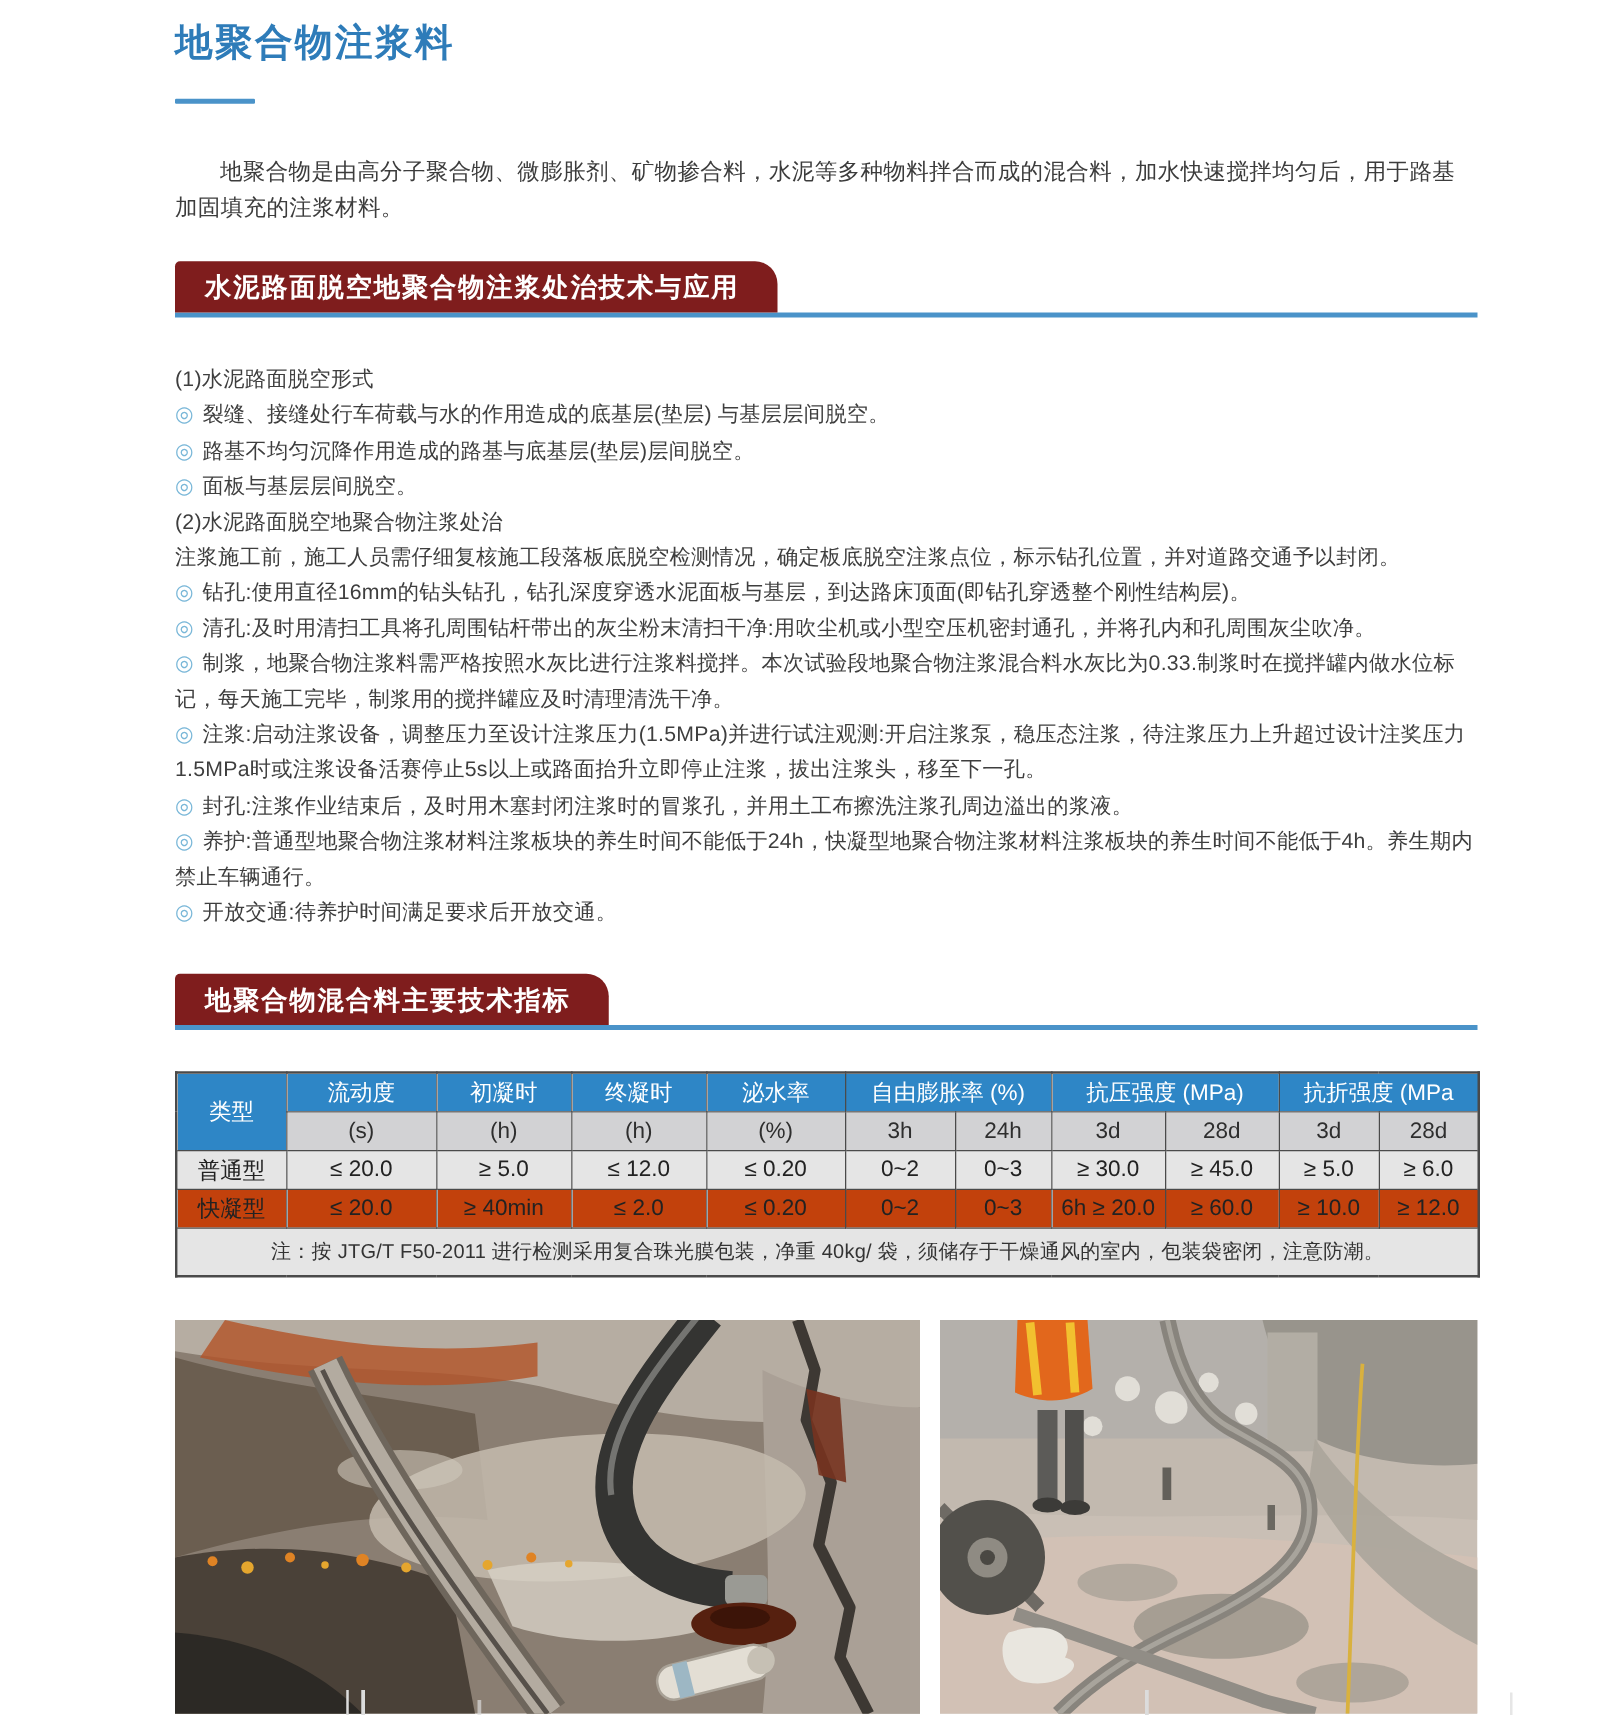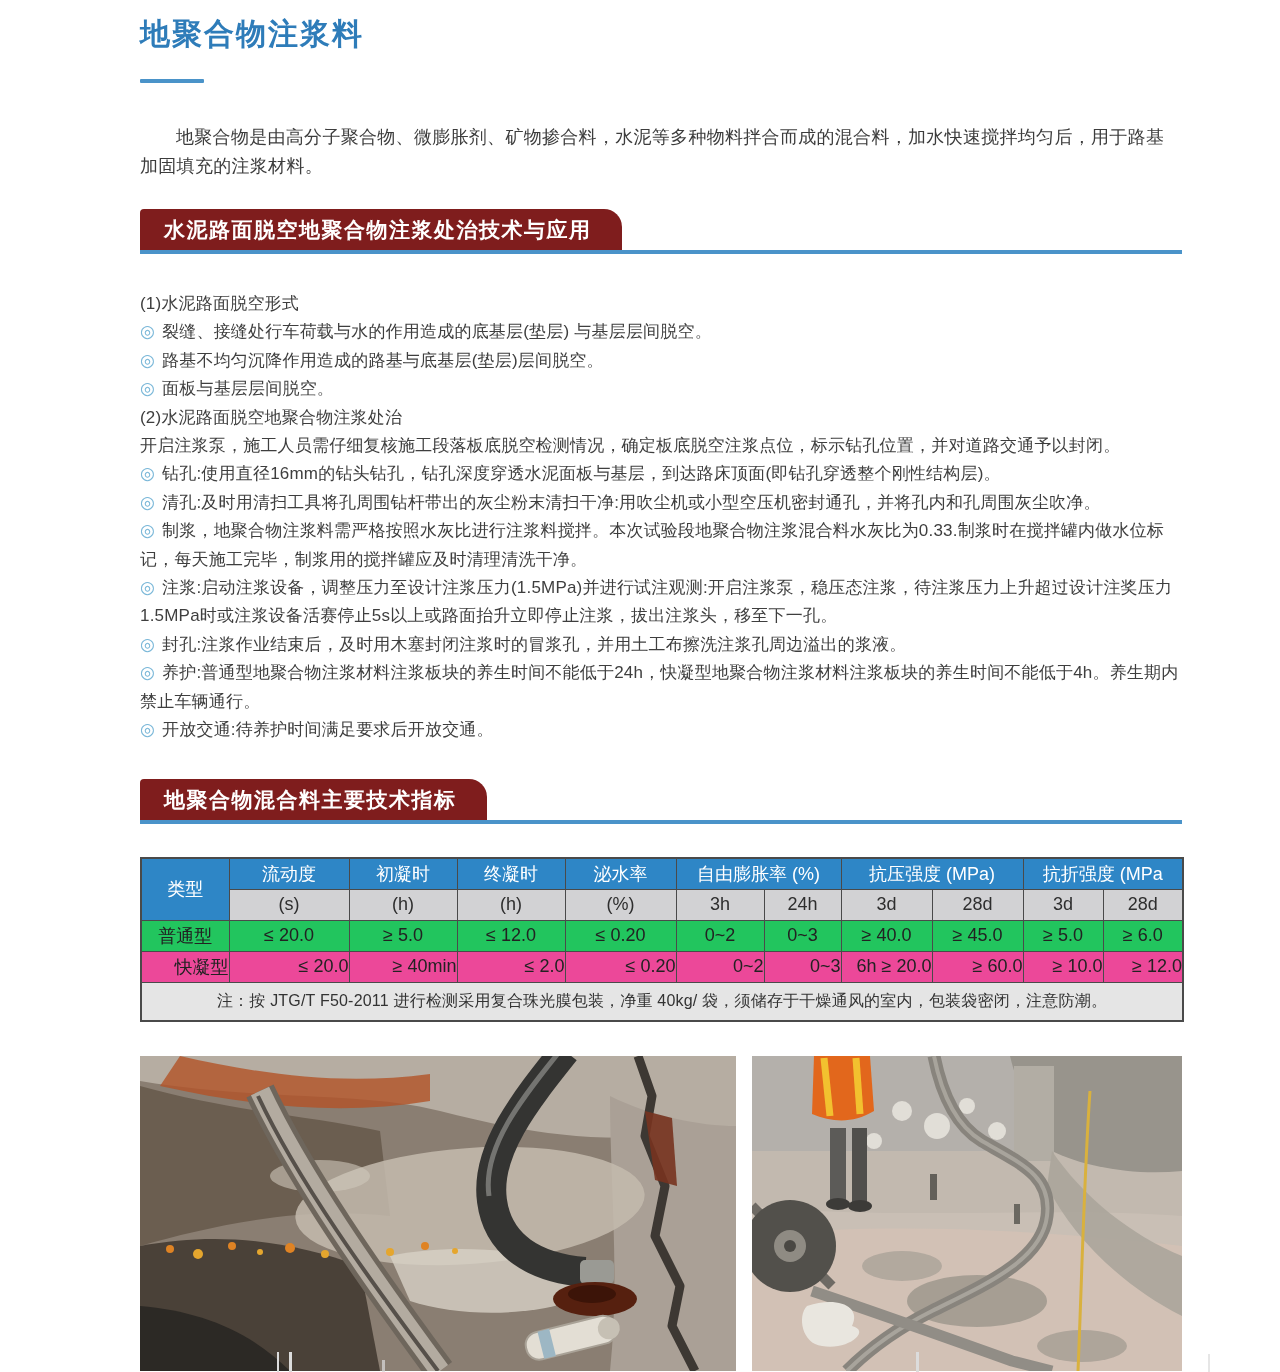--- a/index.html
+++ b/index.html
@@ -31,22 +31,22 @@
     margin-top:33px;width:1042px;border-collapse:collapse;table-layout:fixed;
     border:2px solid #4a4a4a;
   }
   table.spec td,table.spec th{
     border:1px solid #4a4a4a;text-align:center;vertical-align:middle;
     font-weight:normal;padding:0;overflow:hidden;white-space:nowrap;
   }
   tr.hdr1 th{background:#2e86c6;color:#ffffff;font-size:18px;height:30px;}
   th.corner{background:#2e86c6;color:#ffffff;font-size:18px;}
   tr.hdr2 td{background:#d2d2d4;color:#2e2e2e;font-size:18px;height:30px;}
-  tr.row1 td{background:#22c55e;color:#222222;font-size:18px;height:30px;}
-  tr.row2 td{background:#ec4899;color:#222222;font-size:18px;height:30px;text-align:right;}
+  tr.row1 td{background:#e5e5e5;color:#222222;font-size:18px;height:30px;}
+  tr.row2 td{background:#c2410c;color:#222222;font-size:18px;height:30px;}
   tr.noterow td{background:#e5e5e5;color:#333333;font-size:16px;height:37px;letter-spacing:.2px;}
   .photos{margin-top:34px;display:flex;gap:16px;}
   .photo{display:block;}
   .artifacts div{position:absolute;background:#dcdcdc;}
 </style>
 </head>
 <body>
 
 <div class="content">
 
@@ -58,21 +58,21 @@
   <div class="sec-head">
     <span class="banner">水泥路面脱空地聚合物注浆处治技术与应用</span>
   </div>
 
   <div class="paras">
     <p><span>(1)水泥路面脱空形式</span></p>
     <p><span class="bullet">◎</span><span>裂缝、接缝处行车荷载与水的作用造成的底基层(垫层) 与基层层间脱空。</span></p>
     <p><span class="bullet">◎</span><span>路基不均匀沉降作用造成的路基与底基层(垫层)层间脱空。</span></p>
     <p><span class="bullet">◎</span><span>面板与基层层间脱空。</span></p>
     <p><span>(2)水泥路面脱空地聚合物注浆处治</span></p>
-    <p><span>开启注浆泵，施工人员需仔细复核施工段落板底脱空检测情况，确定板底脱空注浆点位，标示钻孔位置，并对道路交通予以封闭。</span></p>
+    <p><span>注浆施工前，施工人员需仔细复核施工段落板底脱空检测情况，确定板底脱空注浆点位，标示钻孔位置，并对道路交通予以封闭。</span></p>
     <p><span class="bullet">◎</span><span>钻孔:使用直径16mm的钻头钻孔，钻孔深度穿透水泥面板与基层，到达路床顶面(即钻孔穿透整个刚性结构层)。</span></p>
     <p><span class="bullet">◎</span><span>清孔:及时用清扫工具将孔周围钻杆带出的灰尘粉末清扫干净:用吹尘机或小型空压机密封通孔，并将孔内和孔周围灰尘吹净。</span></p>
     <p><span class="bullet">◎</span><span>制浆，地聚合物注浆料需严格按照水灰比进行注浆料搅拌。本次试验段地聚合物注浆混合料水灰比为0.33.制浆时在搅拌罐内做水位标记，每天施工完毕，制浆用的搅拌罐应及时清理清洗干净。</span></p>
     <p><span class="bullet">◎</span><span>注浆:启动注浆设备，调整压力至设计注浆压力(1.5MPa)并进行试注观测:开启注浆泵，稳压态注浆，待注浆压力上升超过设计注奖压力1.5MPa时或注浆设备活赛停止5s以上或路面抬升立即停止注浆，拔出注浆头，移至下一孔。</span></p>
     <p><span class="bullet">◎</span><span>封孔:注浆作业结束后，及时用木塞封闭注浆时的冒浆孔，并用土工布擦洗注浆孔周边溢出的浆液。</span></p>
     <p><span class="bullet">◎</span><span>养护:普通型地聚合物注浆材料注浆板块的养生时间不能低于24h，快凝型地聚合物注浆材料注浆板块的养生时间不能低于4h。养生期内禁止车辆通行。</span></p>
     <p><span class="bullet">◎</span><span>开放交通:待养护时间满足要求后开放交通。</span></p>
   </div>
 
   <div class="sec-head second">
@@ -117,21 +117,21 @@
       <td>28d</td>
     </tr>
     <tr class="row1">
       <td>普通型</td>
       <td>≤ 20.0</td>
       <td>≥ 5.0</td>
       <td>≤ 12.0</td>
       <td>≤ 0.20</td>
       <td>0~2</td>
       <td>0~3</td>
-      <td>≥ 40.0</td>
+      <td>≥ 30.0</td>
       <td>≥ 45.0</td>
       <td>≥ 5.0</td>
       <td>≥ 6.0</td>
     </tr>
     <tr class="row2">
       <td>快凝型</td>
       <td>≤ 20.0</td>
       <td>≥ 40min</td>
       <td>≤ 2.0</td>
       <td>≤ 0.20</td>

